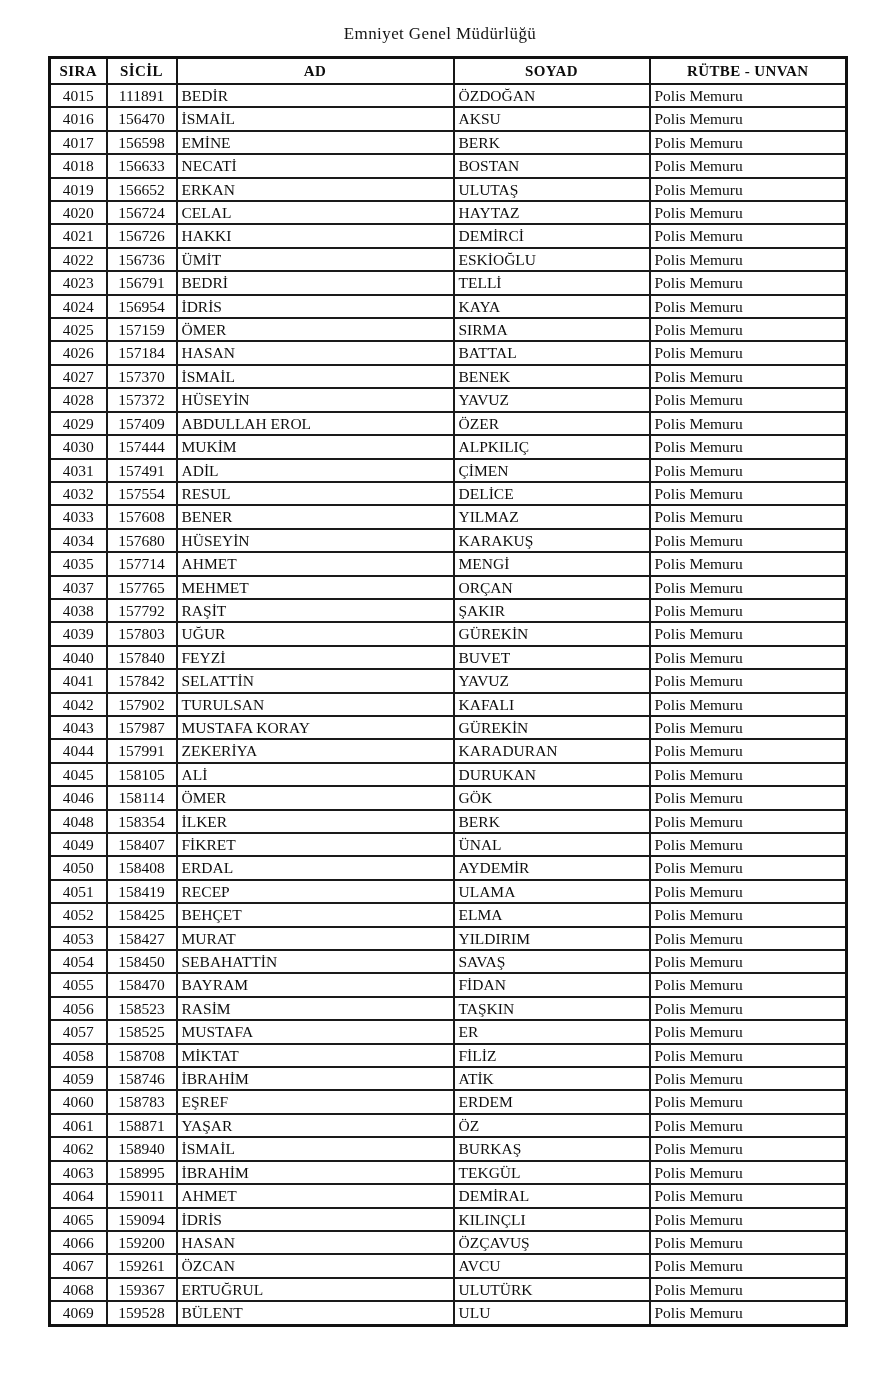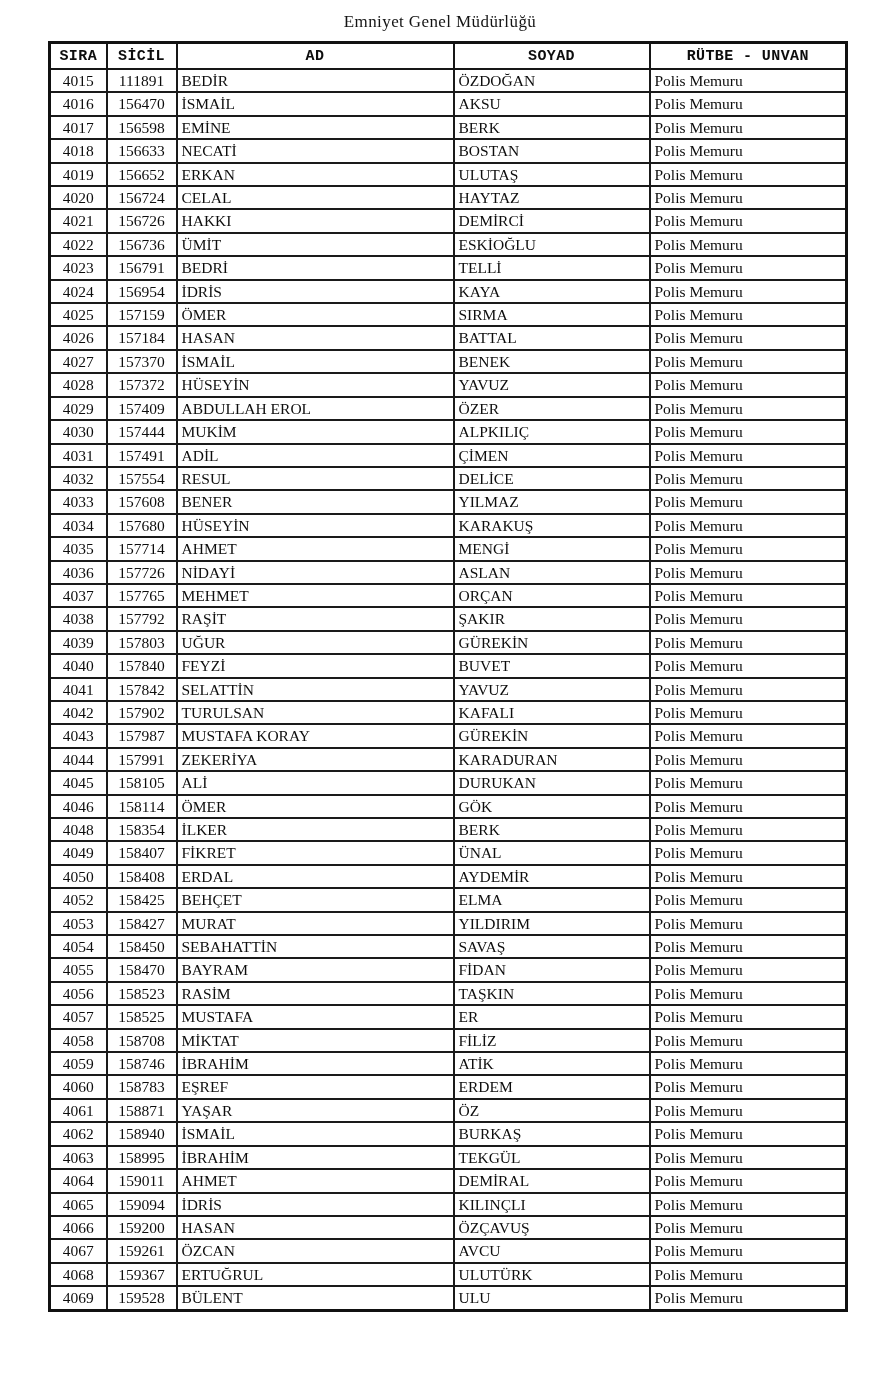--- a/index.html
+++ b/index.html
@@ -14,21 +14,21 @@
     font-family: "Liberation Serif", serif;
     color: #0d0d0d;
     overflow: hidden;
   }
   .doc-title {
     text-align: center;
     font-size: 17px;
     font-weight: 400;
     letter-spacing: 0.4px;
     padding-top: 12px;
-    margin: 0;
+    margin: 12px;
     color: #141414;
   }
   table.personnel {
     border-collapse: collapse;
     table-layout: fixed;
     margin-left: 48px;
     margin-top: 9px;
     width: 797px;
     background: #ffffff;
   }
@@ -41,21 +41,20 @@
   table.personnel th {
     border: 2.5px solid #161616;
     font-size: 15px;
     font-weight: 700;
     text-align: center;
     height: 24px;
     padding: 0 2px;
     letter-spacing: 0.4px;
     white-space: nowrap;
     overflow: hidden;
-    font-family: Liberation Mono, monospace;
   }
   table.personnel td {
     border: 2px solid #1a1a1a;
     font-size: 15.5px;
     height: 21.4px;
     line-height: 21.4px;
     padding: 0 4px;
     white-space: nowrap;
     overflow: hidden;
   }
@@ -231,27 +230,20 @@
         <td>Polis Memuru</td>
       </tr>
       <tr>
         <td class="center">4035</td>
         <td class="center">157714</td>
         <td>AHMET</td>
         <td>MENGİ</td>
         <td>Polis Memuru</td>
       </tr>
       <tr>
-        <td class="center">4036</td>
-        <td class="center">157726</td>
-        <td>NİDAYİ</td>
-        <td>ASLAN</td>
-        <td>Polis Memuru</td>
-      </tr>
-      <tr>
         <td class="center">4037</td>
         <td class="center">157765</td>
         <td>MEHMET</td>
         <td>ORÇAN</td>
         <td>Polis Memuru</td>
       </tr>
       <tr>
         <td class="center">4038</td>
         <td class="center">157792</td>
         <td>RAŞİT</td>
@@ -329,20 +321,27 @@
         <td>Polis Memuru</td>
       </tr>
       <tr>
         <td class="center">4050</td>
         <td class="center">158408</td>
         <td>ERDAL</td>
         <td>AYDEMİR</td>
         <td>Polis Memuru</td>
       </tr>
       <tr>
+        <td class="center">4051</td>
+        <td class="center">158419</td>
+        <td>RECEP</td>
+        <td>ULAMA</td>
+        <td>Polis Memuru</td>
+      </tr>
+      <tr>
         <td class="center">4052</td>
         <td class="center">158425</td>
         <td>BEHÇET</td>
         <td>ELMA</td>
         <td>Polis Memuru</td>
       </tr>
       <tr>
         <td class="center">4053</td>
         <td class="center">158427</td>
         <td>MURAT</td>

